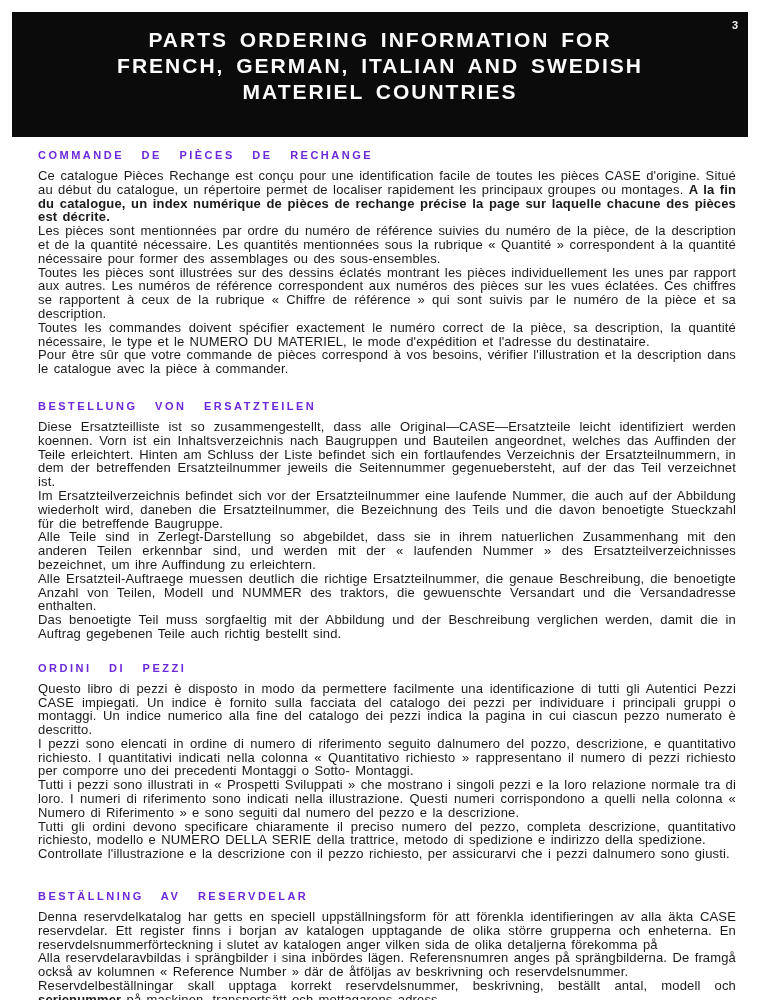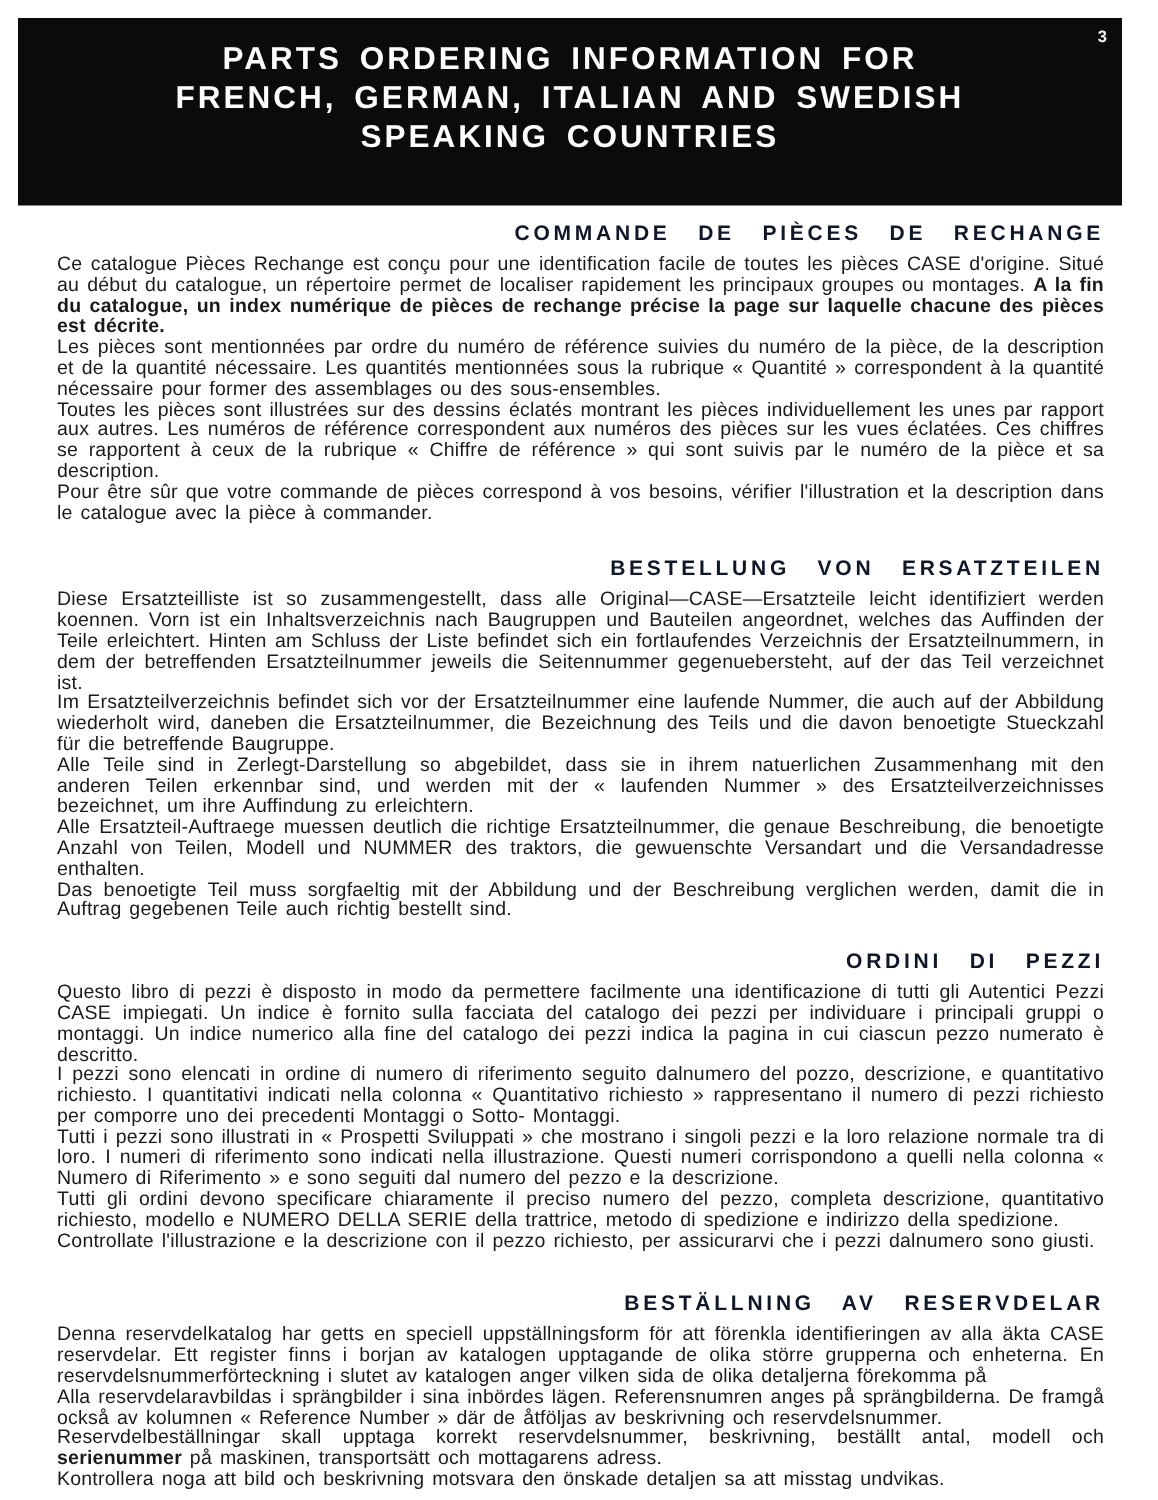--- a/index.html
+++ b/index.html
@@ -34,27 +34,27 @@
     top:7px;right:10px;
     font-size:11px;
     font-weight:bold;
     color:#f2f2f2;
   }
   .content{
     padding:0 36px 0 38px;
   }
   .sec-title{
     margin:0;
-    text-align:right;
-    font-size:14px;
+    text-align:left;
+    font-size:11px;
     font-weight:bold;
     letter-spacing:2.5px;
     word-spacing:12px;
     line-height:18px;
-    color:#0f172a;
+    color:#6d28d9;
   }
   .sec-title.first{margin-top:9px;}
   .sec-title.s2{margin-top:21px;}
   .sec-title.s3{margin-top:18px;}
   .sec-title.s4{margin-top:26px;}
   .paras{margin-top:5px;}
   .para{
     margin:0;
     font-size:13px;
     line-height:13.8px;
@@ -75,31 +75,32 @@
   .footer .right{flex:1;text-align:right;font-size:10px;color:#1a1a1a;}
 </style>
 </head>
 <body>
 
 <div class="page">
 
   <div class="banner">
     <div class="banner-line">PARTS ORDERING INFORMATION FOR</div>
     <div class="banner-line">FRENCH, GERMAN, ITALIAN AND SWEDISH</div>
-    <div class="banner-line">SPEAKING COUNTRIES</div>
+    <div class="banner-line">MATERIEL COUNTRIES</div>
     <div class="page-number">3</div>
   </div>
 
   <div class="content">
 
     <h2 class="sec-title first">COMMANDE DE PIÈCES DE RECHANGE</h2>
     <div class="paras">
         <p class="para"><span>Ce catalogue Pièces Rechange est conçu pour une identification facile de toutes les pièces CASE d'origine. Situé au début du catalogue, un répertoire permet de localiser rapidement les principaux groupes ou montages.</span> <span class="bold">A la fin du catalogue, un index numérique de pièces de rechange précise la page sur laquelle chacune des pièces est décrite.</span></p>
         <p class="para"><span>Les pièces sont mentionnées par ordre du numéro de référence suivies du numéro de la pièce, de la description et de la quantité nécessaire. Les quantités mentionnées sous la rubrique « Quantité » correspondent à la quantité nécessaire pour former des assemblages ou des sous-ensembles.</span></p>
         <p class="para"><span>Toutes les pièces sont illustrées sur des dessins éclatés montrant les pièces individuellement les unes par rapport aux autres. Les numéros de référence correspondent aux numéros des pièces sur les vues éclatées. Ces chiffres se rapportent à ceux de la rubrique « Chiffre de référence » qui sont suivis par le numéro de la pièce et sa description.</span></p>
+        <p class="para"><span>Toutes les commandes doivent spécifier exactement le numéro correct de la pièce, sa description, la quantité nécessaire, le type et le NUMERO DU MATERIEL, le mode d'expédition et l'adresse du destinataire.</span></p>
         <p class="para"><span>Pour être sûr que votre commande de pièces correspond à vos besoins, vérifier l'illustration et la description dans le catalogue avec la pièce à commander.</span></p>
       </div>
 
     <h2 class="sec-title s2">BESTELLUNG VON ERSATZTEILEN</h2>
     <div class="paras">
         <p class="para"><span>Diese Ersatzteilliste ist so zusammengestellt, dass alle Original—CASE—Ersatzteile leicht identifiziert werden koennen. Vorn ist ein Inhaltsverzeichnis nach Baugruppen und Bauteilen angeordnet, welches das Auffinden der Teile erleichtert. Hinten am Schluss der Liste befindet sich ein fortlaufendes Verzeichnis der Ersatzteilnummern, in dem der betreffenden Ersatzteilnummer jeweils die Seitennummer gegenuebersteht, auf der das Teil verzeichnet ist.</span></p>
         <p class="para"><span>Im Ersatzteilverzeichnis befindet sich vor der Ersatzteilnummer eine laufende Nummer, die auch auf der Abbildung wiederholt wird, daneben die Ersatzteilnummer, die Bezeichnung des Teils und die davon benoetigte Stueckzahl für die betreffende Baugruppe.</span></p>
         <p class="para"><span>Alle Teile sind in Zerlegt-Darstellung so abgebildet, dass sie in ihrem natuerlichen Zusammenhang mit den anderen Teilen erkennbar sind, und werden mit der « laufenden Nummer » des Ersatzteilverzeichnisses bezeichnet, um ihre Auffindung zu erleichtern.</span></p>
         <p class="para"><span>Alle Ersatzteil-Auftraege muessen deutlich die richtige Ersatzteilnummer, die genaue Beschreibung, die benoetigte Anzahl von Teilen, Modell und NUMMER des traktors, die gewuenschte Versandart und die Versandadresse enthalten.</span></p>
         <p class="para"><span>Das benoetigte Teil muss sorgfaeltig mit der Abbildung und der Beschreibung verglichen werden, damit die in Auftrag gegebenen Teile auch richtig bestellt sind.</span></p>

